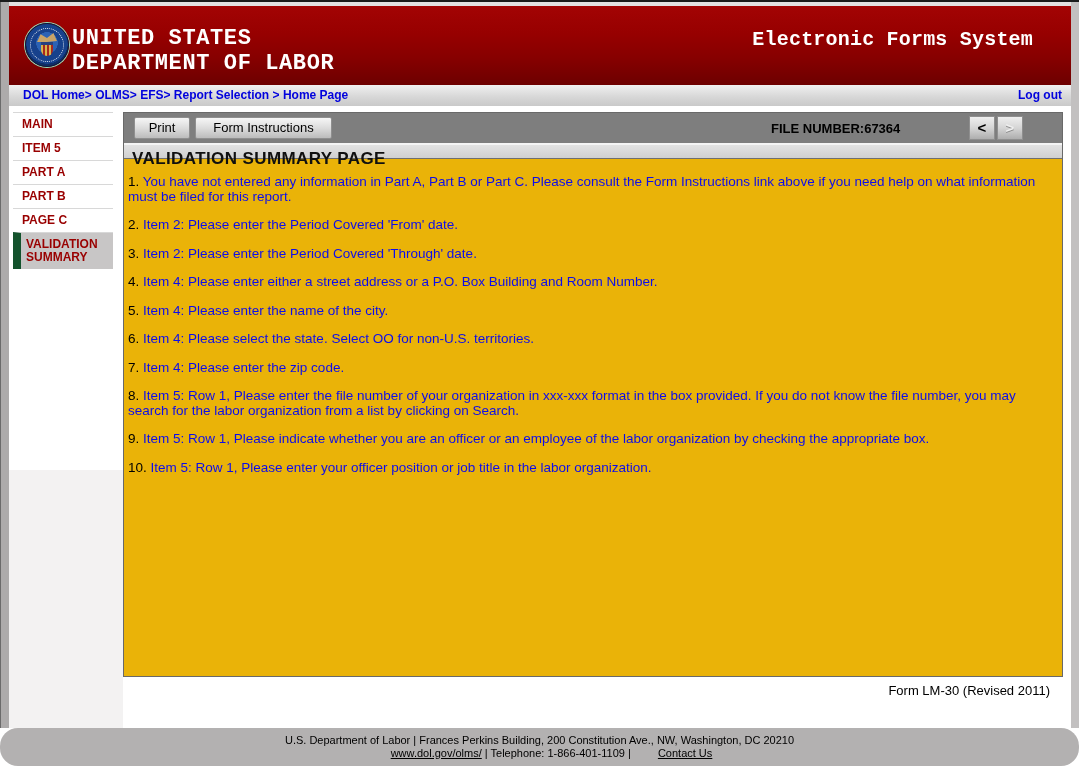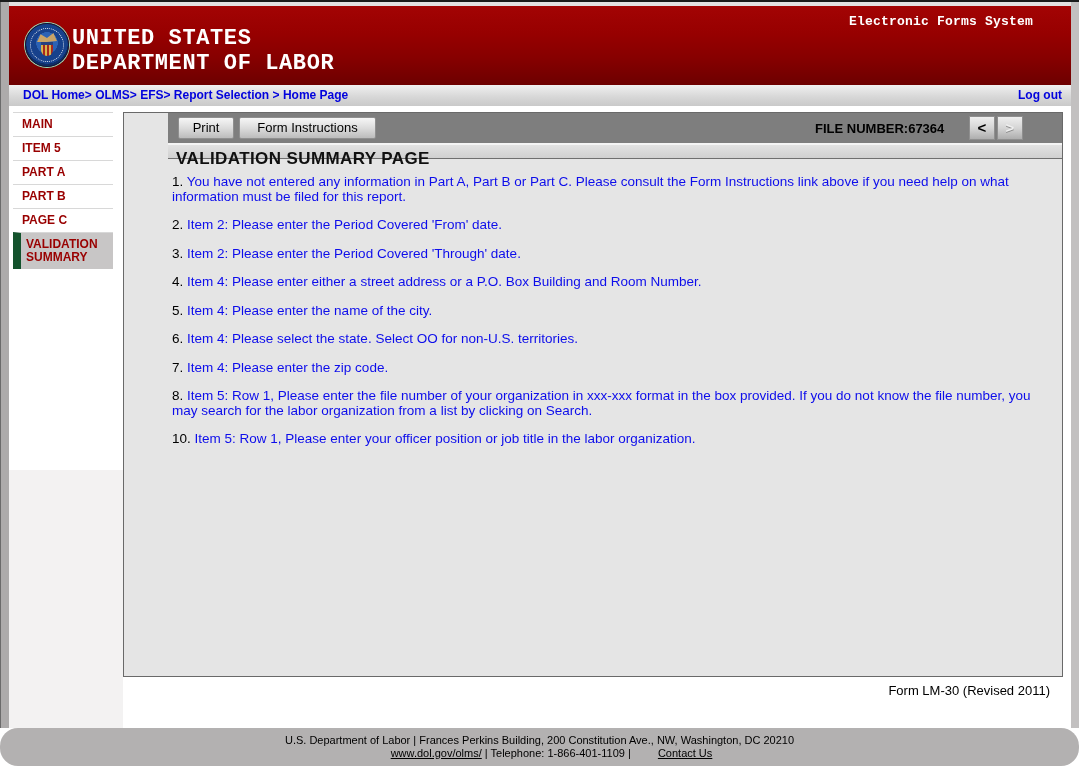--- a/index.html
+++ b/index.html
@@ -33,21 +33,21 @@
   .seal-shield {
     position:absolute; top:18px; left:50%; transform:translateX(-50%);
     width:12px; height:14px; border-radius:0 0 6px 6px;
     border-top:3px solid #27407f;
     background:repeating-linear-gradient(90deg,#d8b44c 0 2px, #a8281d 2px 4px);
   }
   .agency {
     position:absolute; left:63px; top:20px; color:#ffffff; font-weight:bold;
     font-size:22px; line-height:25px; letter-spacing:0.6px;
   }
-  .app-title { position:absolute; right:38px; top:8px; color:#ffffff; font-weight:bold; font-size:13px; letter-spacing:0.2px; }
+  .app-title { position:absolute; right:38px; top:22px; color:#ffffff; font-weight:bold; font-size:20px; letter-spacing:0.2px; }
 
   
   .crumb-bar {
     position:absolute; left:9px; top:85px; width:1062px; height:21px;
     background:linear-gradient(180deg,#f0f0f0 0%, #d8d8d8 55%, #c9c9c9 100%);
     font-size:12px; font-weight:bold; line-height:21px; white-space:pre;
   }
   .crumbs { position:absolute; left:14px; top:0; }
   .crumb-bar a { color:#0202dd; text-decoration:none; cursor:pointer; }
   .crumb-sep { color:#0202dd; }
@@ -61,21 +61,21 @@
     border-top:1px solid #d8d8d8; padding:5px 2px 5px 9px;
     font-size:12px; font-weight:bold; color:#990000; line-height:13px; cursor:pointer;
   }
   .side-item.selected {
     background:#c8c6c6; border-left:8px solid #14532d; padding-left:5px;
   }
 
   
   .panel {
     position:absolute; left:123px; top:112px; width:940px; height:565px;
-    border:1px solid #696969; background:#e5e5e5;padding-left:44px;
+    border:1px solid #696969; background:#eab308;
   }
   .toolbar { position:relative; height:30px; background:#7e7e7e; }
   .btn {
     position:absolute; top:4px; height:22px; font-size:13px; color:#000; text-align:center;
     background:linear-gradient(180deg,#f6f6f6 0%, #dcdcdc 50%, #bcbcbc 100%);
     border:1px solid #8f8f8f; border-radius:2px; line-height:20px; cursor:pointer;
     font-family:"Liberation Sans", sans-serif;
   }
   .btn-print { left:10px; width:56px; }
   .btn-fi { left:71px; width:137px; }
@@ -155,20 +155,21 @@
   <div class="title-bar">VALIDATION SUMMARY PAGE</div>
   <div class="v-list">
     <p class="v-item"><span class="v-num">1.</span> <span class="v-text">You have not entered any information in Part A, Part B or Part C. Please consult the Form Instructions link above if you need help on what information must be filed for this report.</span></p>
     <p class="v-item"><span class="v-num">2.</span> <span class="v-text">Item 2: Please enter the Period Covered 'From' date.</span></p>
     <p class="v-item"><span class="v-num">3.</span> <span class="v-text">Item 2: Please enter the Period Covered 'Through' date.</span></p>
     <p class="v-item"><span class="v-num">4.</span> <span class="v-text">Item 4: Please enter either a street address or a P.O. Box  Building and Room Number.</span></p>
     <p class="v-item"><span class="v-num">5.</span> <span class="v-text">Item 4: Please enter the name of the city.</span></p>
     <p class="v-item"><span class="v-num">6.</span> <span class="v-text">Item 4: Please select the state. Select OO for non-U.S. territories.</span></p>
     <p class="v-item"><span class="v-num">7.</span> <span class="v-text">Item 4: Please enter the zip code.</span></p>
     <p class="v-item"><span class="v-num">8.</span> <span class="v-text">Item 5: Row 1, Please enter the file number of your organization in xxx-xxx format in the box provided. If you do not know the file number, you may search for the labor organization from a list by clicking on Search.</span></p>
+    <p class="v-item"><span class="v-num">9.</span> <span class="v-text">Item 5: Row 1, Please indicate whether you are an officer or an employee of the labor organization by checking the appropriate box.</span></p>
     <p class="v-item"><span class="v-num">10.</span> <span class="v-text">Item 5: Row 1, Please enter your officer position or job title in the labor organization.</span></p>
   </div>
 </div>
 
 <div class="form-note">Form LM-30 (Revised 2011)</div>
 
 <div class="footer">
   <div>U.S. Department of Labor | Frances Perkins Building, 200 Constitution Ave., NW, Washington, DC 20210</div>
   <div><a>www.dol.gov/olms/</a><span> | </span><span>Telephone: 1-866-401-1109</span><span> | </span><a>Contact Us</a></div>
 </div>

